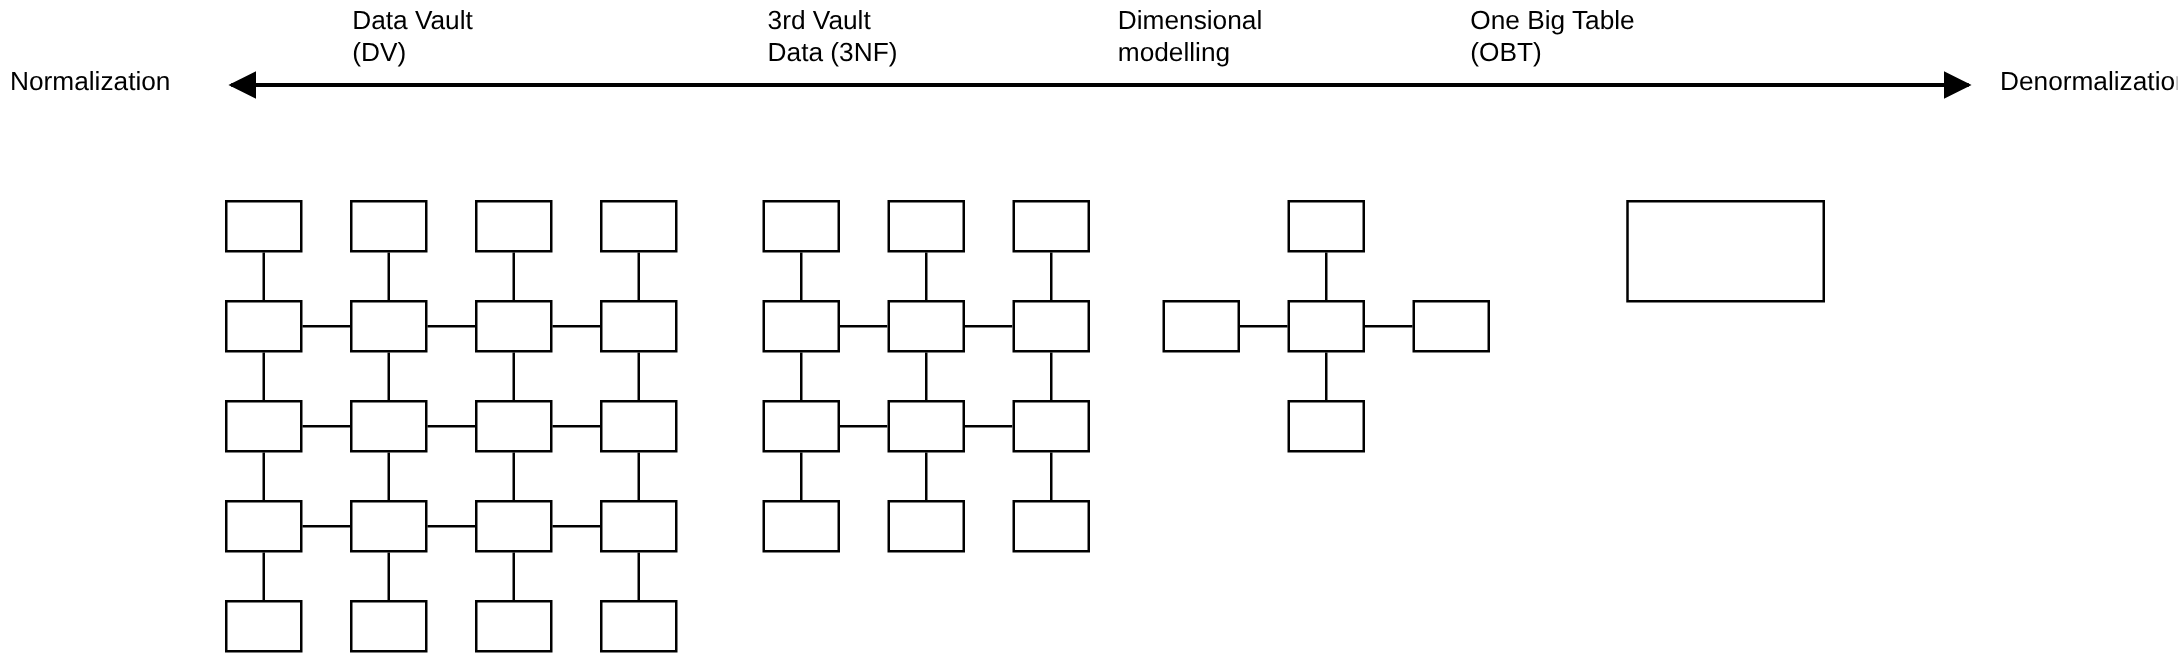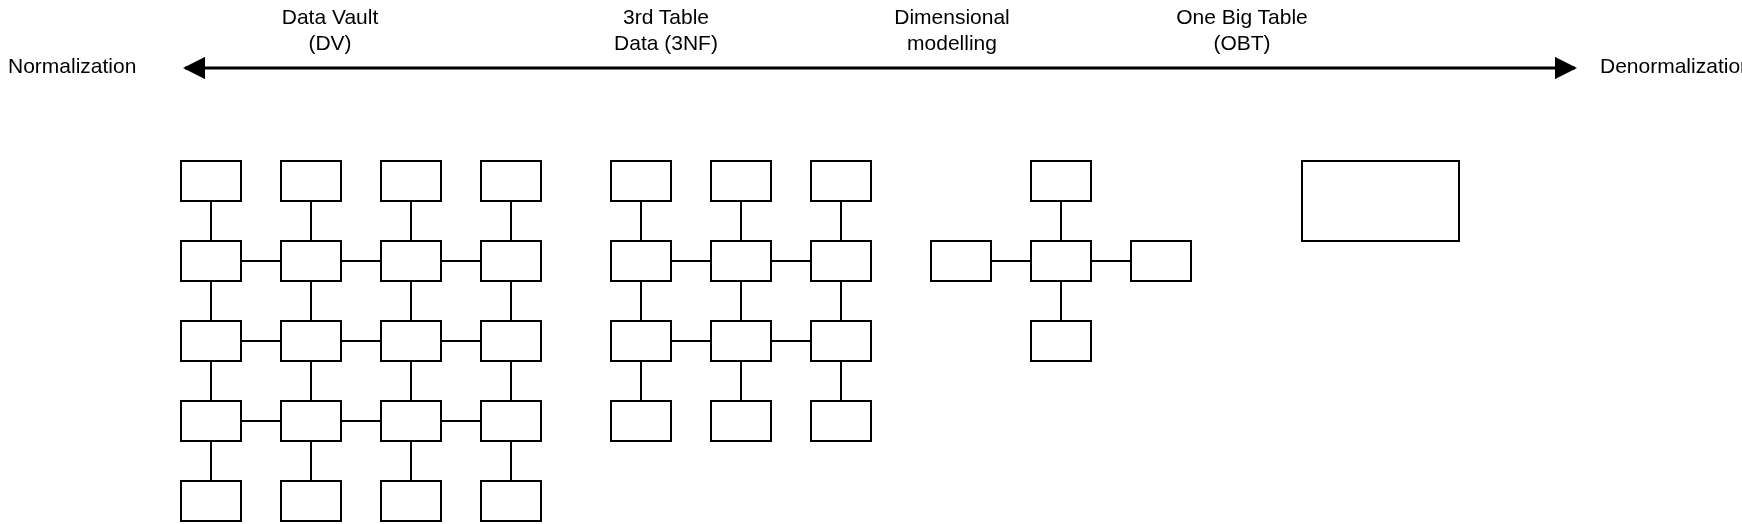--- a/index.html
+++ b/index.html
@@ -23,21 +23,20 @@
     white-space: nowrap;
   }
   #label-normalization { left: 8px;  top: 53px; }
   #label-denormalization { left: 1600px; top: 53px; }
 
   .stage-label {
     position: absolute;
     font-size: 21px;
     line-height: 26px;
     color: #000000;
-    text-align: center;
     white-space: nowrap;
     transform: translateX(-50%);
   }
   .stage-label .l2 { display: block; }
 
   #axis-svg {
     position: absolute;
     left: 0;
     top: 0;
   }
@@ -75,21 +74,21 @@
     </defs>
     <line x1="185" y1="68" x2="1575" y2="68" stroke="#000000" stroke-width="3.2" marker-start="url(#arrow-left)" marker-end="url(#arrow-right)"></line>
   </svg>
 
   <div class="stage-label" style="left:330px; top:4px;">
     <span>Data Vault</span>
     <span class="l2">(DV)</span>
   </div>
 
   <div class="stage-label" style="left:666px; top:4px;">
-    <span>3rd Table</span>
+    <span>3rd Vault</span>
     <span class="l2">Data (3NF)</span>
   </div>
 
   <div class="stage-label" style="left:1242px; top:4px;">
     <span>One Big Table</span>
     <span class="l2">(OBT)</span>
   </div>
 
   <div class="stage-label" style="left:952px; top:4px;">
     <span>Dimensional</span>

